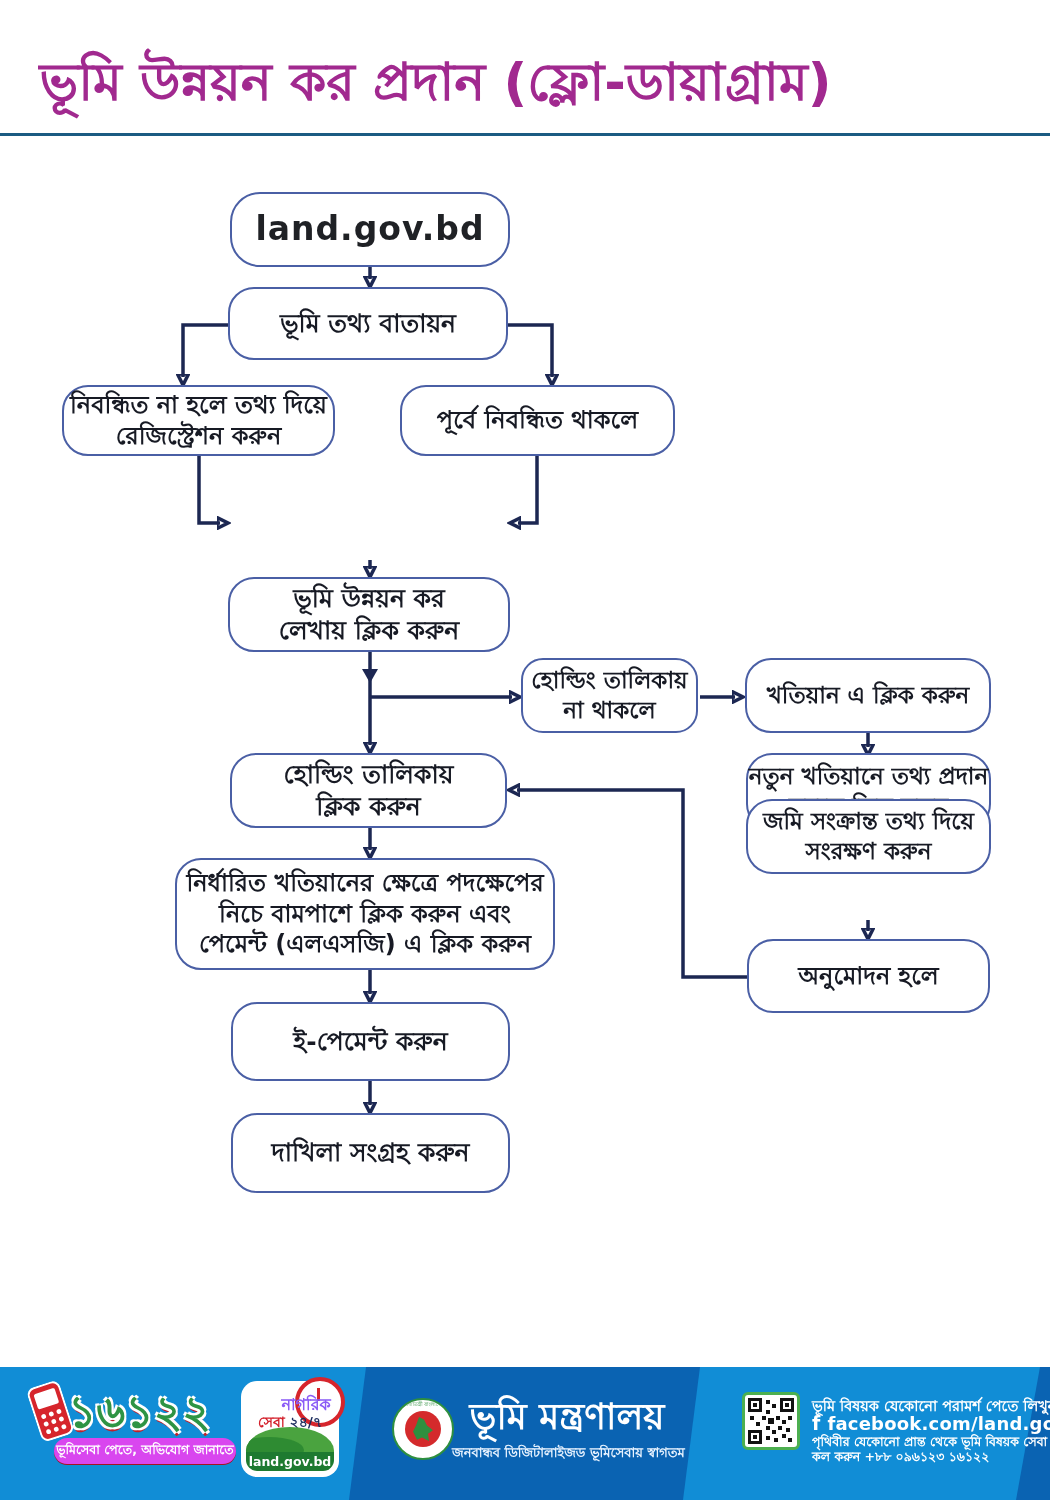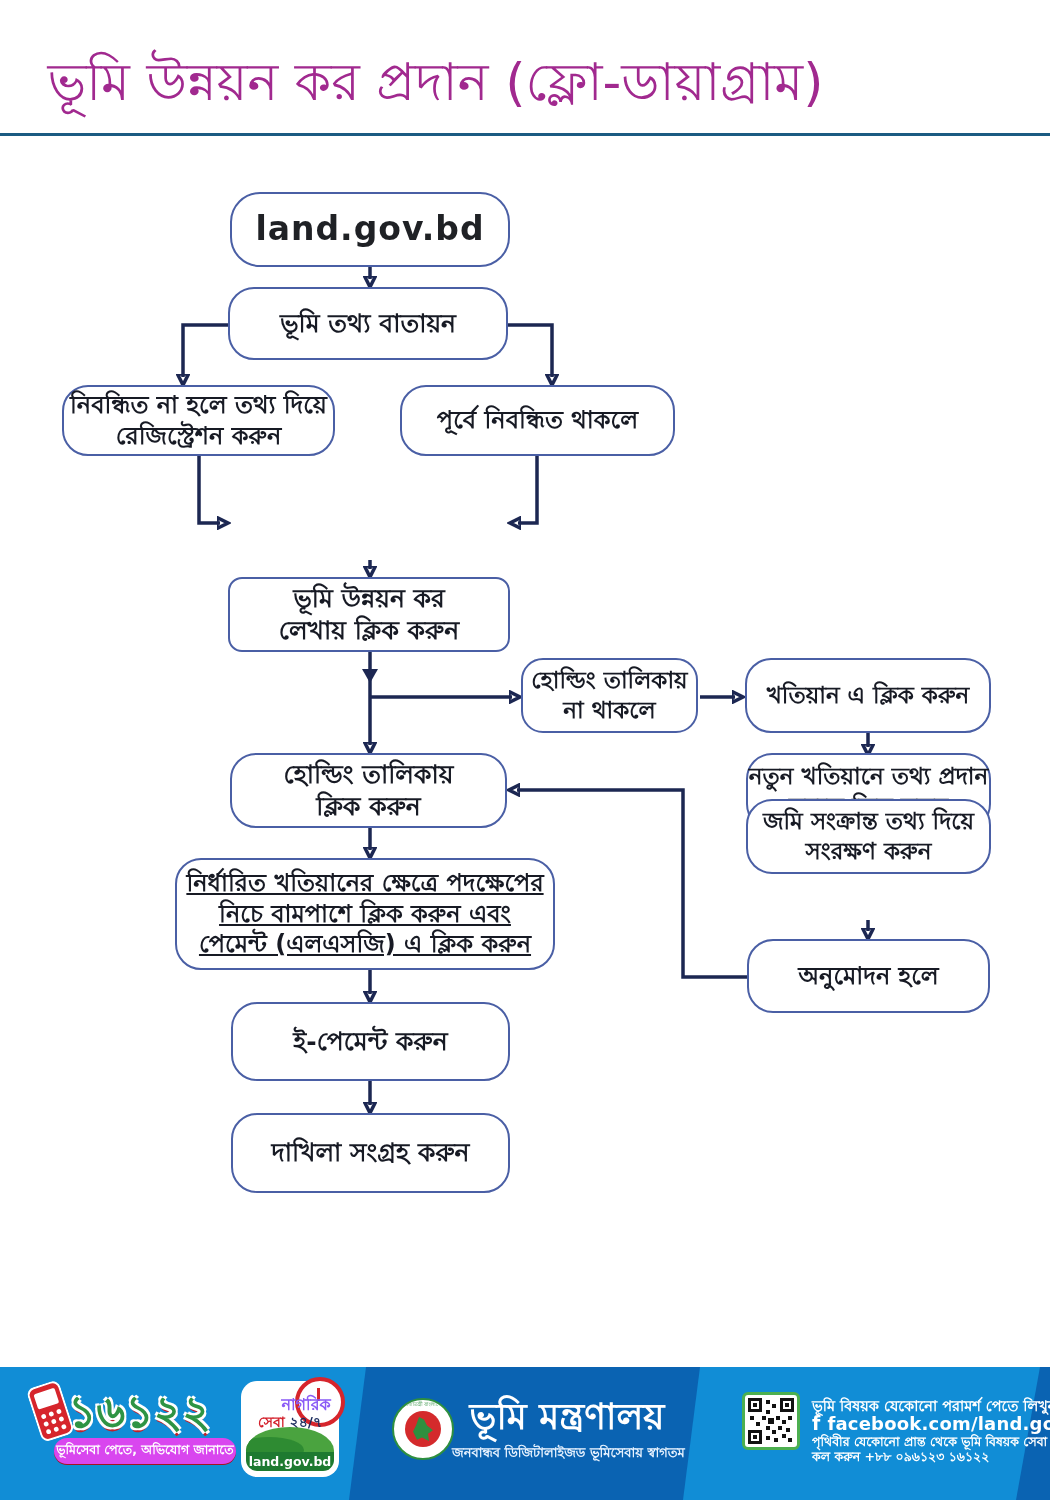--- a/index.html
+++ b/index.html
@@ -1,20 +1,20 @@
 <!DOCTYPE html>
 <html><head>
 <meta charset="utf-8">
 <style>
   html,body{margin:0;padding:0;background:#ffffff;}
   .page{position:relative;width:1050px;height:1500px;background:#ffffff;overflow:hidden;
         font-family:"DejaVu Sans","Liberation Sans",sans-serif;}
   
   .title{position:absolute;left:0;top:42px;width:871px;text-align:center;
-         font-size:52px;font-weight:400;color:#a1298f;letter-spacing:0px;}
+         font-size:52px;font-weight:700;color:#a1298f;letter-spacing:0px;}
   .rule{position:absolute;left:0;top:133px;width:1050px;height:3px;background:#1b5b82;}
   
   .box{position:absolute;background:#ffffff;border:2.5px solid #4a5fa5;border-radius:26px;
        display:flex;align-items:center;justify-content:center;text-align:center;
        font-weight:700;color:#171a24;font-size:25px;line-height:1.28;white-space:pre-line;
        box-sizing:border-box;z-index:2;}
   .fs33{font-size:33px;letter-spacing:1px;color:#1f2125;}
   .fs24{font-size:24px;}
   .fs23{font-size:23px;}
   .arrows{position:absolute;left:0;top:0;width:1050px;height:1500px;z-index:1;pointer-events:none;}
@@ -102,33 +102,33 @@
     <path d="M370 828 V850" marker-end="url(#ah)"></path>
     <path d="M370 970 V994" marker-end="url(#ah)"></path>
     <path d="M370 1081 V1105" marker-end="url(#ah)"></path>
   </svg>
 
   <div class="box fs33" style="left:230px;top:192px;width:280px;height:75px;border-radius:30px;">land.gov.bd</div>
   <div class="box" style="left:228px;top:287px;width:280px;height:73px;">ভূমি তথ্য বাতায়ন</div>
   <div class="box fs24" style="left:62px;top:385px;width:273px;height:71px;">নিবন্ধিত না হলে তথ্য দিয়ে
 রেজিস্ট্রেশন করুন</div>
   <div class="box fs24" style="left:400px;top:385px;width:275px;height:71px;">পূর্বে নিবন্ধিত থাকলে</div>
-  <div class="box" style="left:228px;top:577px;width:282px;height:75px;border-radius:14px;">ভূমি উন্নয়ন কর
+  <div class="box" style="left:228px;top:577px;width:282px;height:75px;">ভূমি উন্নয়ন কর
 লেখায় ক্লিক করুন</div>
   <div class="box fs23" style="left:521px;top:658px;width:177px;height:75px;border-radius:22px;">হোল্ডিং তালিকায়
 না থাকলে</div>
   <div class="box fs23" style="left:745px;top:658px;width:246px;height:75px;">খতিয়ান এ ক্লিক করুন</div>
   <div class="box" style="left:230px;top:753px;width:277px;height:75px;">হোল্ডিং তালিকায়
 ক্লিক করুন</div>
   <div class="box fs23" style="left:746px;top:753px;width:245px;height:77px;">নতুন খতিয়ানে তথ্য প্রদান
 করতে ক্লিক করুন</div>
   <div class="box fs23" style="left:746px;top:799px;width:245px;height:75px;">জমি সংক্রান্ত তথ্য দিয়ে
 সংরক্ষণ করুন</div>
   <div class="box fs24" style="left:747px;top:939px;width:243px;height:74px;">অনুমোদন হলে</div>
-  <div class="box fs24" style="left:175px;top:858px;width:380px;height:112px;text-decoration:underline;">নির্ধারিত খতিয়ানের ক্ষেত্রে পদক্ষেপের
+  <div class="box fs24" style="left:175px;top:858px;width:380px;height:112px;">নির্ধারিত খতিয়ানের ক্ষেত্রে পদক্ষেপের
 নিচে বামপাশে ক্লিক করুন এবং
 পেমেন্ট (এলএসজি) এ ক্লিক করুন</div>
   <div class="box" style="left:231px;top:1002px;width:279px;height:79px;">ই-পেমেন্ট করুন</div>
   <div class="box" style="left:231px;top:1113px;width:279px;height:80px;">দাখিলা সংগ্রহ করুন</div>
 
   <div class="footer">
     <div class="footer-band"></div>
     <div class="footer-sliver"></div>
 
     <div class="phone">

